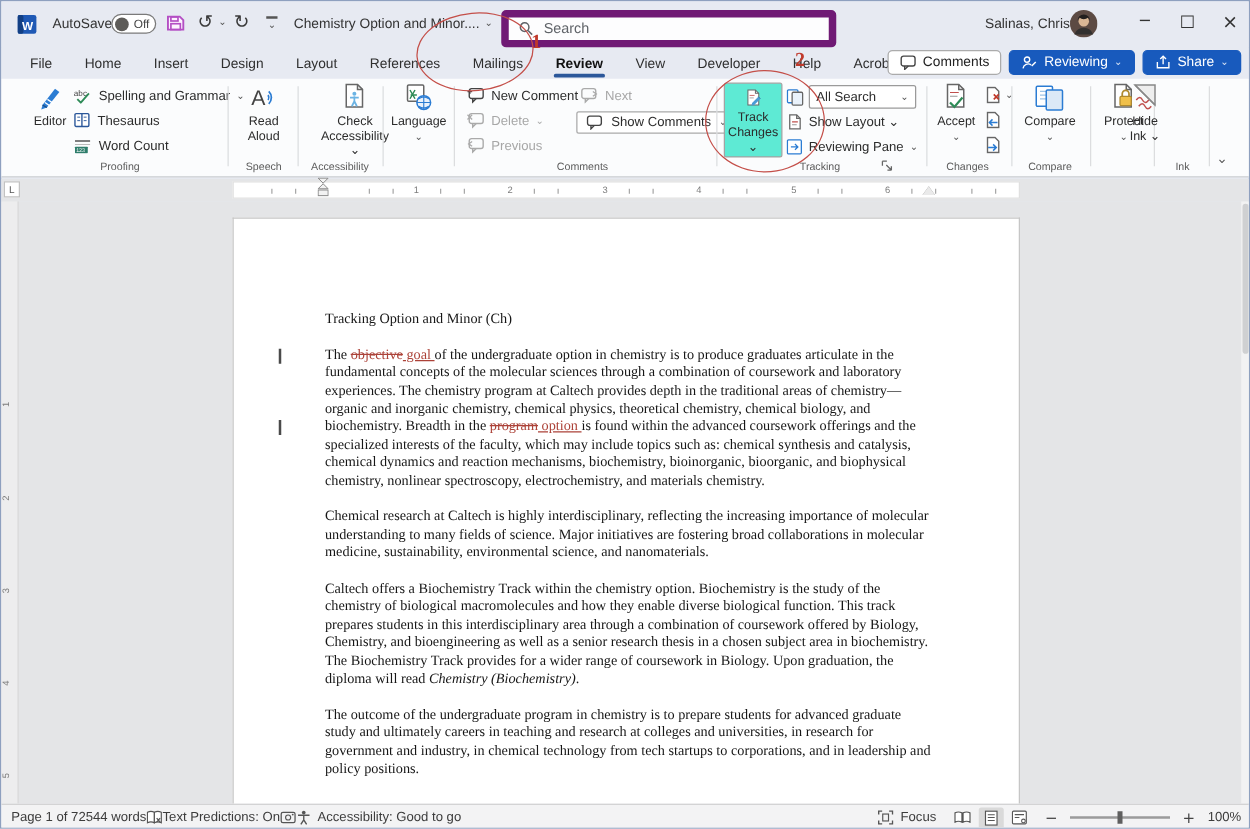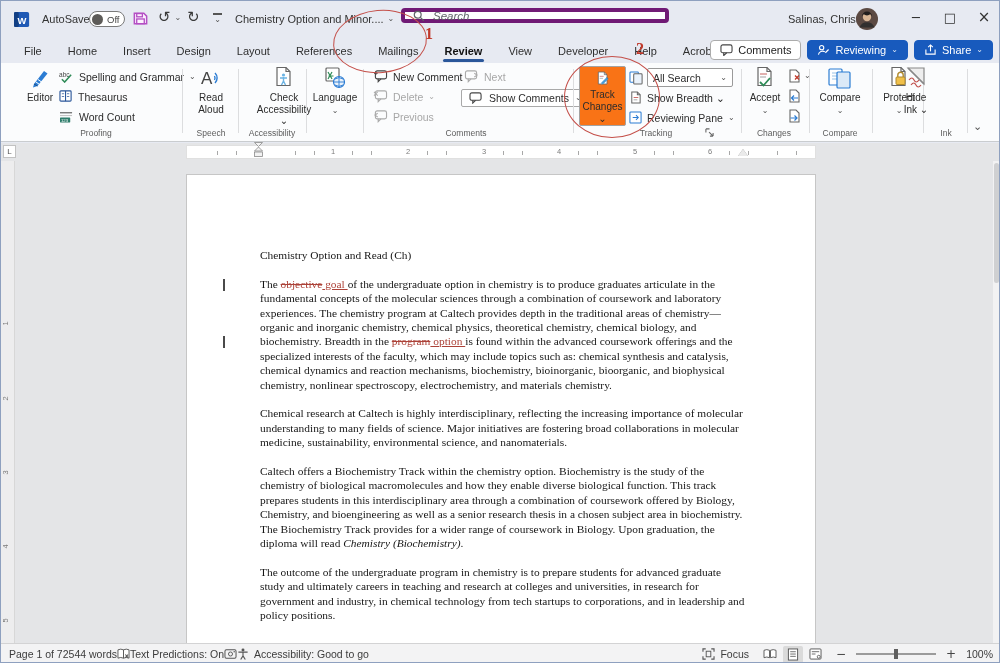--- a/index.html
+++ b/index.html
@@ -9,21 +9,21 @@
   svg{display:block;}
 
   
   .titlebar{position:absolute;left:0;top:0;width:1000px;height:37px;background:#e7eaf2;}
   .tb-item{position:absolute;font-size:11px;color:#333;display:flex;align-items:center;gap:4px;}
   .toggle{width:36px;height:16px;border:1px solid #7a7a7a;border-radius:9px;background:#fff;display:flex;align-items:center;padding:1px 4px 1px 2px;gap:4px;}
   .toggle .knob{width:11px;height:11px;border-radius:50%;background:#5d5b58;}
   .toggle .state{font-size:9.5px;color:#444;}
   .glyphbtn{font-family:"DejaVu Sans",sans-serif;font-size:15px;color:#3a3a3a;line-height:1;}
   .chev{font-family:"DejaVu Sans",sans-serif;font-size:8px;color:#555;line-height:1;}
-  .searchbox{position:absolute;left:400px;top:7px;width:268px;height:15px;background:#fdfdfe;border:4px solid #701a75;border-radius:4px;display:flex;align-items:center;padding:0 8px;gap:8px;color:#5f6368;font-size:11.5px;font-style:italic;}
+  .searchbox{position:absolute;left:400px;top:7px;width:268px;height:30px;background:#fdfdfe;border:6px solid #701a75;border-radius:4px;display:flex;align-items:center;padding:0 8px;gap:8px;color:#5f6368;font-size:11.5px;}
   .winbtn{position:absolute;top:0;width:34px;height:32px;display:flex;align-items:center;justify-content:center;font-size:13px;color:#333;font-family:"DejaVu Sans",sans-serif;}
 
   
   .tabrow{position:absolute;left:0;top:37px;width:1000px;height:25px;background:#e7eaf2;display:flex;align-items:center;}
   .tabs{display:flex;align-items:center;padding-left:10px;gap:0;}
   .tab{padding:4px 13px;font-size:11px;color:#2f2f2f;position:relative;white-space:nowrap;}
   .tab.active{font-weight:bold;color:#111;}
   .tab.active::after{content:"";position:absolute;left:11px;right:11px;bottom:-1px;height:3px;border-radius:2px;background:#2b579a;}
   .tr-actions{position:absolute;right:8px;top:2px;display:flex;gap:6px;align-items:center;}
   .btn-outline{display:flex;align-items:center;gap:5px;background:#fff;border:1px solid #ababab;border-radius:4px;padding:3px 9px;font-size:11px;color:#222;}
@@ -31,21 +31,21 @@
   .btn-blue .chev{color:#dce6f5;}
 
   
   .ribbon{position:absolute;left:0;top:62px;width:1000px;height:79px;background:#fbfcfd;border-bottom:1px solid #c9cccf;}
   .rb-divider{position:absolute;top:6px;bottom:8px;width:1px;background:#dcdddf;}
   .group-label{position:absolute;bottom:3px;font-size:8.5px;color:#5c5c5c;text-align:center;}
   .bigbtn{position:absolute;top:3px;display:flex;flex-direction:column;align-items:center;gap:2px;font-size:10px;color:#2c2c2c;text-align:center;line-height:1.15;}
   .smallrow{position:absolute;display:flex;align-items:center;gap:5px;font-size:10.5px;color:#2c2c2c;white-space:nowrap;}
   .smallrow.disabled{color:#a7a7a7;}
   .boxbtn{border:1px solid #a9a9a9;border-radius:2px;background:#fff;display:flex;align-items:center;gap:6px;padding:2px 7px;font-size:10.5px;color:#2c2c2c;}
-  .tcbtn{position:absolute;left:578px;top:3px;width:47px;height:60px;border:1px solid #a3a3a3;border-radius:2px;background:#f97316;display:flex;flex-direction:column;align-items:center;justify-content:flex-start;padding-top:4px;gap:2px;font-size:10px;color:#2c2c2c;line-height:1.2;text-align:center;}
+  .tcbtn{position:absolute;left:578px;top:3px;width:47px;height:60px;border:1px solid #a3a3a3;border-radius:2px;background:#5eead4;display:flex;flex-direction:column;align-items:center;justify-content:flex-start;padding-top:4px;gap:2px;font-size:10px;color:#2c2c2c;line-height:1.2;text-align:center;}
   .combo{position:absolute;left:646px;top:5px;width:86px;height:19px;border:1px solid #9a9a9a;border-radius:2px;background:#fff;display:flex;align-items:center;justify-content:space-between;padding:0 5px;font-size:10.5px;color:#2c2c2c;}
   .launcher{position:absolute;font-size:9px;color:#666;}
 
   
   .rulerrow{position:absolute;left:0;top:142px;width:1000px;height:18px;background:#e4e5e7;}
   .tabselector{position:absolute;left:2px;top:2px;width:13px;height:13px;background:#fff;border:1px solid #c2c2c2;display:flex;align-items:center;justify-content:center;font-size:8px;color:#555;}
   .hruler{position:absolute;left:185px;top:2px;width:630px;height:14px;background:#fff;border:1px solid #e0e0e0;}
   .hrnum{position:absolute;top:1px;font-size:7.5px;color:#7c7c7c;transform:translateX(-50%);}
   .htick{position:absolute;top:5px;width:1px;height:4px;background:#a8a8a8;}
   .ind-left{position:absolute;left:253px;top:-1px;width:9px;height:16px;}
@@ -334,21 +334,21 @@
       <span>All Search</span>
         <span class="chev">⌄</span>
     </div>
     <div class="smallrow" style="left:628px;top:28px;">
       <svg width="13" height="13" viewBox="0 0 14 14">
           <path d="M3 1 h6 l3 3 v9 h-9 z" fill="#fff" stroke="#666" stroke-width="1.1"></path>
           <path d="M9 1 v3 h3" fill="none" stroke="#666" stroke-width="1.1"></path>
           <line x1="5" y1="7" x2="10" y2="7" stroke="#c0504d" stroke-width="0.9"></line>
           <line x1="5" y1="9.5" x2="9" y2="9.5" stroke="#999" stroke-width="0.9"></line>
         </svg>
-      <span>Show Breadth ⌄</span>
+      <span>Show Layout ⌄</span>
     </div>
     <div class="smallrow" style="left:628px;top:48px;">
       <svg width="13" height="13" viewBox="0 0 14 14">
           <rect x="1" y="1" width="12" height="12" rx="1" fill="#fff" stroke="#2b7cd3" stroke-width="1.1"></rect>
           <path d="M4 7 h6 M7.5 4.5 L10 7 l-2.5 2.5" fill="none" stroke="#2b7cd3" stroke-width="1.1"></path>
         </svg>
       <span>Reviewing Pane</span>
         <span class="chev">⌄</span>
     </div>
     <div class="group-label" style="left:610px;width:90px;">Tracking</div>
@@ -472,21 +472,21 @@
     <div class="vruler">
       <span class="vrnum" style="top:158px;">1</span>
       <span class="vrnum" style="top:233px;">2</span>
       <span class="vrnum" style="top:307px;">3</span>
       <span class="vrnum" style="top:381px;">4</span>
       <span class="vrnum" style="top:455px;">5</span>
     </div>
 
     <div class="page">
       <div class="doctext">
-        <p class="first">Chemistry Option and Read (Ch)</p>
+        <p class="first">Tracking Option and Minor (Ch)</p>
         <p><span>The </span><span class="del">objective</span><span class="ins"> goal </span><span>of the undergraduate option in chemistry is to produce graduates articulate in the fundamental concepts of the molecular sciences through a combination of coursework and laboratory experiences. The chemistry program at Caltech provides depth in the traditional areas of chemistry—organic and inorganic chemistry, chemical physics, theoretical chemistry, chemical biology, and biochemistry. Breadth in the </span><span class="del">program</span><span class="ins"> option </span><span>is found within the advanced coursework offerings and the specialized interests of the faculty, which may include topics such as: chemical synthesis and catalysis, chemical dynamics and reaction mechanisms, biochemistry, bioinorganic, bioorganic, and biophysical chemistry, nonlinear spectroscopy, electrochemistry, and materials chemistry.</span></p>
         <p>Chemical research at Caltech is highly interdisciplinary, reflecting the increasing importance of molecular understanding to many fields of science. Major initiatives are fostering broad collaborations in molecular medicine, sustainability, environmental science, and nanomaterials.</p>
         <p><span>Caltech offers a Biochemistry Track within the chemistry option. Biochemistry is the study of the chemistry of biological macromolecules and how they enable diverse biological function. This track prepares students in this interdisciplinary area through a combination of coursework offered by Biology, Chemistry, and bioengineering as well as a senior research thesis in a chosen subject area in biochemistry. The Biochemistry Track provides for a wider range of coursework in Biology. Upon graduation, the diploma will read </span><span class="ital">Chemistry (Biochemistry)</span><span>.</span></p>
         <p>The outcome of the undergraduate program in chemistry is to prepare students for advanced graduate study and ultimately careers in teaching and research at colleges and universities, in research for government and industry, in chemical technology from tech startups to corporations, and in leadership and policy positions.</p>
       </div>
     </div>
 
     <div class="changebar" style="left:222px;top:118px;"></div>
     <div class="changebar" style="left:222px;top:175px;"></div>
 

